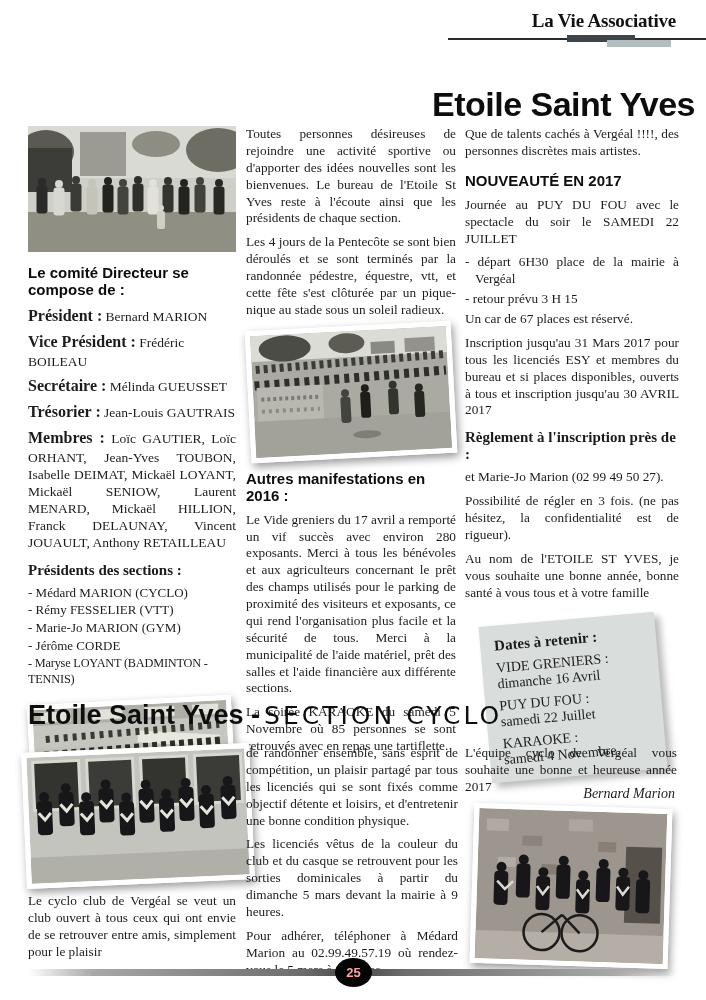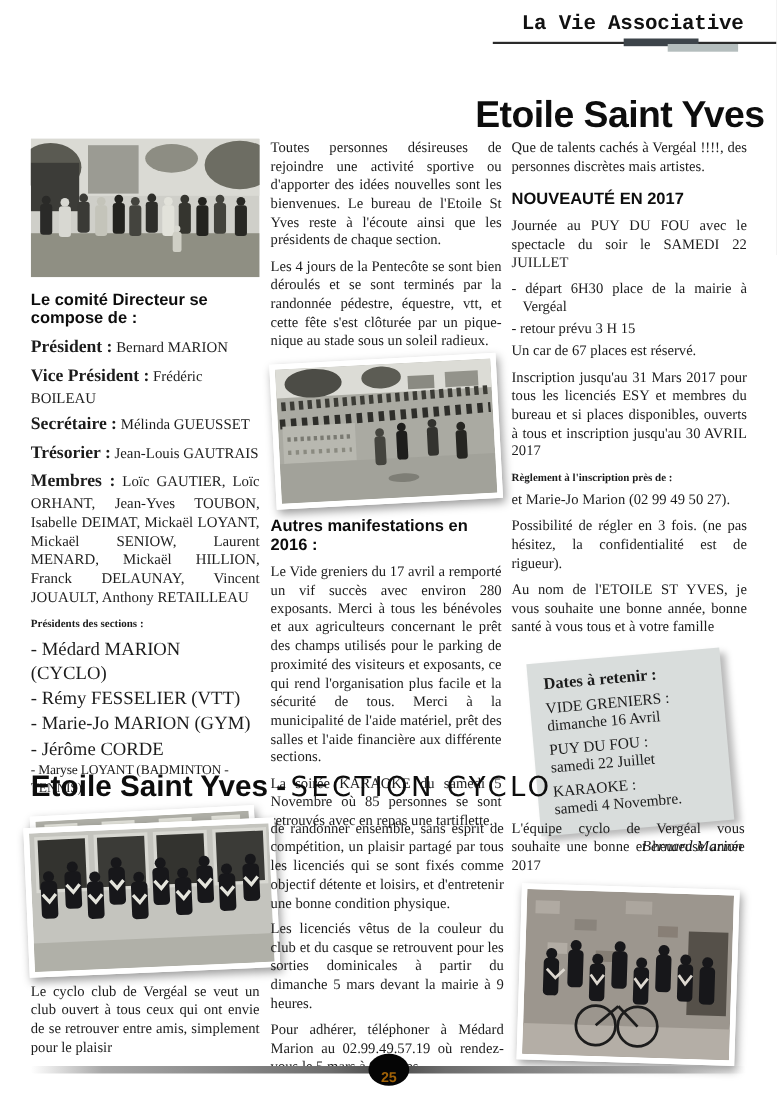--- a/index.html
+++ b/index.html
@@ -1,21 +1,21 @@
 <!DOCTYPE html>
 <html lang="fr"><head>
 <meta charset="utf-8">
 <style>
   html,body{margin:0;padding:0;background:#e9e9e9;}
   .page{position:relative;width:706px;height:1000px;margin:0 auto;background:#ffffff;
         font-family:"Liberation Serif", serif;color:#1c1c1c;overflow:hidden;}
 
   
   .masthead-label{position:absolute;top:10px;right:30px;
-        font-family:Liberation Mono, monospace;font-weight:700;font-size:19px;
+        font-family:Liberation Serif, serif;font-weight:700;font-size:19px;
         letter-spacing:-0.2px;color:#111;}
   .mast-rule{position:absolute;top:38px;left:448px;right:0;height:2px;background:#2a2a2a;}
   .mast-bar-dark{position:absolute;top:35px;left:567px;width:68px;height:7px;background:#3d444a;}
   .mast-bar-light{position:absolute;top:40px;left:607px;width:64px;height:7px;background:#b4bdbd;}
 
   
   .title{position:absolute;top:70px;left:0;width:680px;text-align:right;margin:15px;
         font-family:"Liberation Sans", sans-serif;font-weight:800;font-size:34px;
         letter-spacing:-0.5px;color:#0d0d0d;}
   .sub-title{position:absolute;top:700px;left:28px;margin:0;white-space:nowrap;
@@ -27,24 +27,24 @@
   .col{position:absolute;top:126px;}
   .col1{left:28px;width:208px;}
   .col2{left:246px;width:210px;}
   .col3{left:465px;width:214px;}
   p{margin:0 0 7px 0;font-size:13.3px;line-height:1.27;}
   .just{text-align:justify;}
   .hang{padding-left:10px;text-indent:-10px;margin-bottom:3px;}
   .indent{padding-left:12px;}
   h2.sans{font-family:"Liberation Sans", sans-serif;font-weight:700;font-size:15px;
         margin:12px 0 8px 0;color:#0d0d0d;}
-  h3.serifb{font-size:10px;margin:10px 0 6px 0;}
+  h3.serifb{font-size:15px;margin:10px 0 6px 0;}
   .role{margin-bottom:6px;font-size:13.5px;}
   .role b{font-size:16px;}
-  .plist{margin:0 0 1px 0;font-size:17px;line-height:1.3;}
+  .plist{margin:0 0 1px 0;font-size:13px;line-height:1.3;}
   .plist.tight{font-size:12.3px;letter-spacing:-0.2px;}
   .signature{margin-top:10px;text-align:right;font-style:italic;font-size:14px;padding-right:4px;}
 
   
   figure{margin:0;}
   .photo svg{display:block;width:100%;height:100%;}
   .ph-plain{width:208px;height:126px;}
   .ph-frame{border:5px solid #fff;box-shadow:2px 4px 9px rgba(0,0,0,0.40);background:#fff;}
   .rot-l{transform:rotate(-2.5deg);}
   .rot-ll{transform:rotate(-3deg);}
@@ -65,22 +65,22 @@
   .bcol{position:absolute;top:745px;}
   .bcol1{left:28px;top:893px;width:208px;}
   .bcol2{left:246px;width:212px;}
   .bcol3{left:465px;width:212px;}
 
   
   .footer-bar{position:absolute;top:969px;left:28px;right:28px;height:7px;border-radius:3px;
         background:linear-gradient(90deg, rgba(130,130,130,0) 0%, #a8a8a8 10%, #6d6d6d 42%,
                    #474747 50%, #6d6d6d 58%, #a8a8a8 90%, rgba(130,130,130,0) 100%);}
   .page-badge{position:absolute;top:958px;left:335px;width:37px;height:29px;background:#050505;
-        border-radius:50%;display:flex;align-items:flex-end;justify-content:center;
-        font-family:"Liberation Sans", sans-serif;font-weight:700;font-size:13px;color:#a16207;}
+        border-radius:50%;display:flex;align-items:center;justify-content:center;
+        font-family:"Liberation Sans", sans-serif;font-weight:700;font-size:13px;color:#fca5a5;}
 </style>
 </head>
 <body>
 
 <div class="page">
 
   <div class="masthead-label">La Vie Associative</div>
   <div class="mast-rule"></div>
   <div class="mast-bar-dark"></div>
   <div class="mast-bar-light"></div>

